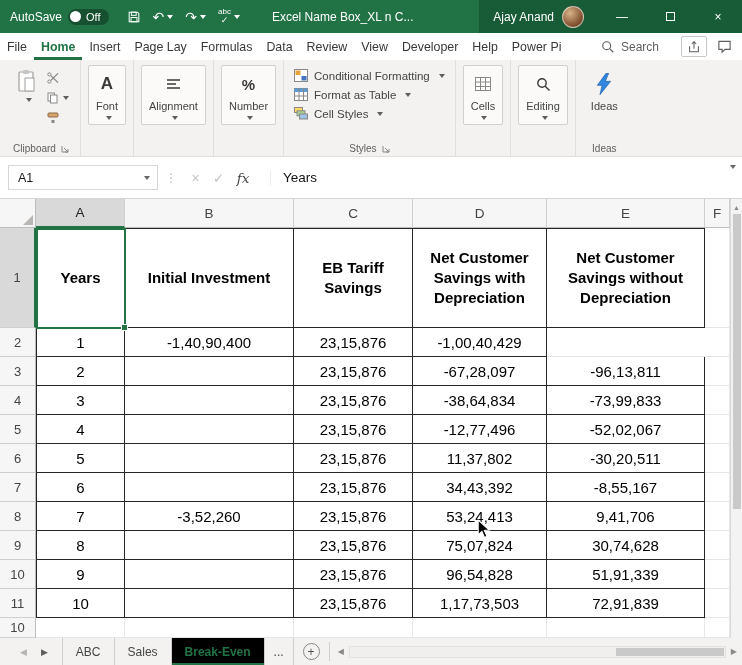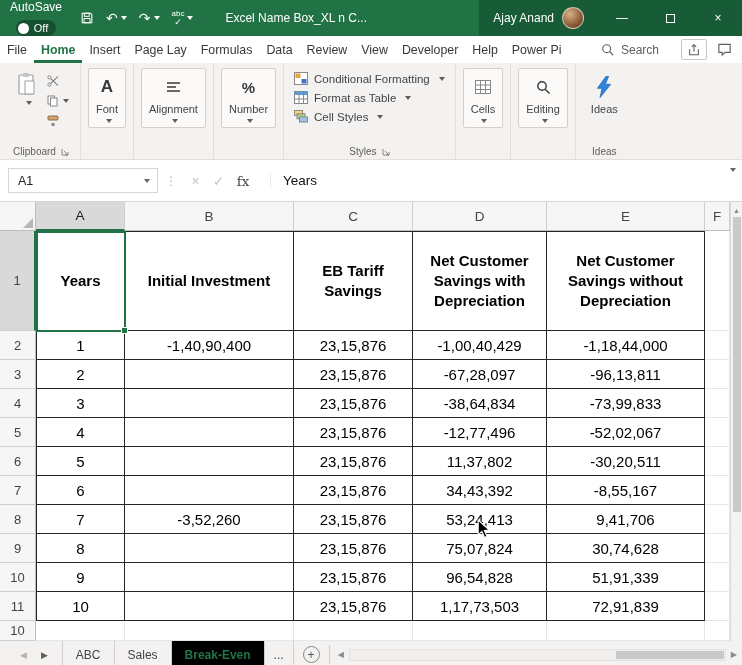--- a/index.html
+++ b/index.html
@@ -2,21 +2,21 @@
 <html><head>
 <meta charset="utf-8">
 <style>
   * { box-sizing:border-box; margin:0; padding:0; }
   html,body { width:742px; height:665px; overflow:hidden; }
   body { font-family:"Liberation Sans", sans-serif; }
   .app { width:742px; height:665px; display:flex; flex-direction:column; background:#fff; position:relative; }
 
   
   .title-bar { flex:0 0 33px; background:#217346; display:flex; align-items:center; color:#fff; }
-  .autosave { display:flex; align-items:center; gap:6px; margin-left:10px; font-size:12px;flex-direction:column; }
+  .autosave { display:flex; align-items:center; gap:6px; margin-left:10px; font-size:12px; }
   .pill { display:flex; align-items:center; gap:5px; background:rgba(0,0,0,.30); border-radius:9px; padding:2px 8px 2px 2px; font-size:11px; }
   .knob { width:11px; height:11px; border-radius:50%; background:#fff; }
   .qat { display:flex; align-items:center; margin-left:12px; height:100%; }
   .tbtn { display:flex; align-items:center; justify-content:center; padding:0 6px; height:100%; font-size:14px; color:#fff; }
   .cw { width:0; height:0; border-left:3px solid transparent; border-right:3px solid transparent; border-top:4px solid #fff; display:inline-block; margin-left:3px; }
   .cg { border-top-color:#605e5c; }
   .abc { display:flex; flex-direction:column; align-items:center; line-height:1; font-size:8px; }
   .abc .ck { font-size:9px; }
   .doc-title { margin-left:26px; font-size:12px; white-space:nowrap; overflow:hidden; }
   .account { margin-left:auto; background:#185c37; height:100%; display:flex; align-items:center; gap:8px; padding:0 14px; font-size:12px; white-space:nowrap; }
@@ -49,21 +49,21 @@
   .style-row { display:flex; align-items:center; gap:6px; font-size:11.5px; color:#444; padding:3px 3px; white-space:nowrap; }
 
   
   .formula-bar { flex:0 0 42px; background:#fff; border-bottom:1px solid #d6d6d6; display:flex; align-items:center; padding-left:8px; position:relative; }
   .name-box { width:150px; height:25px; border:1px solid #d6d6d6; display:flex; align-items:center; }
   .name-box .txt { flex:1; padding-left:9px; font-size:12.5px; color:#222; }
   .nb-caret { width:20px; display:flex; align-items:center; justify-content:center; }
   .cgray { width:0; height:0; border-left:3.5px solid transparent; border-right:3.5px solid transparent; border-top:4.5px solid #666; }
   .fdots { color:#b0b0b0; margin:0 7px; font-size:12px; }
   .fbtn { width:23px; text-align:center; font-size:14px; color:#c6c4c2; }
-  .fx { width:26px; text-align:center; color:#444; font-size:13.5px; font-family:"DejaVu Serif", serif; }
+  .fx { width:26px; text-align:center; color:#444; font-size:13.5px; font-family:"DejaVu Serif", serif; font-style:italic; }
   .fvalue { margin-left:14px; padding-left:12px; border-left:1px solid #ececec; font-size:13.5px; color:#111; }
   .fbar-expand { position:absolute; right:6px; top:50%; transform:translateY(-50%); }
 
   
   .grid { position:relative; flex:0 0 439px; background:#fff; overflow:hidden; font-size:15px; }
   .g-row { display:flex; width:730px; align-items:stretch; }
   .g-corner { flex:0 0 36px; background:#f6f6f6; border-right:1px solid #bdbdbd; border-bottom:1px solid #bdbdbd; position:relative; }
   .g-corner::after { content:""; position:absolute; right:2px; bottom:2px; border-style:solid; border-width:0 0 10px 10px; border-color:transparent transparent #b8b6b4 transparent; }
   .col-h { display:flex; align-items:center; justify-content:center; background:#f6f6f6; border-right:1px solid #cfcfcf; border-bottom:1px solid #bdbdbd; color:#444; font-size:13.5px; }
   .col-h.sel { background:#d9d9d9; border-bottom:2px solid #217346; color:#222; }
@@ -369,21 +369,20 @@
         <div class="cell hdr ctop" style="flex: 0 0 134px;">Net Customer Savings with Depreciation</div>
         <div class="cell hdr ctop" style="flex: 0 0 158px;">Net Customer Savings without Depreciation</div>
         <div class="cell light" style="flex: 1 1 auto;"></div>
       </div>
       <div class="g-row" style="height: 29px;">
         <div class="row-h">2</div>
         <div class="cell cfirst" style="flex: 0 0 89px;">1</div>
         <div class="cell" style="flex: 0 0 169px;">-1,40,90,400</div>
         <div class="cell" style="flex: 0 0 119px;">23,15,876</div>
         <div class="cell" style="flex: 0 0 134px;">-1,00,40,429</div>
-        <div class="cell" style="flex: 0 0 158px;">-1,18,44,000</div>
         <div class="cell light" style="flex: 1 1 auto;"></div>
       </div>
       <div class="g-row" style="height: 29px;">
         <div class="row-h">3</div>
         <div class="cell cfirst" style="flex: 0 0 89px;">2</div>
         <div class="cell" style="flex: 0 0 169px;"></div>
         <div class="cell" style="flex: 0 0 119px;">23,15,876</div>
         <div class="cell" style="flex: 0 0 134px;">-67,28,097</div>
         <div class="cell" style="flex: 0 0 158px;">-96,13,811</div>
         <div class="cell light" style="flex: 1 1 auto;"></div>

